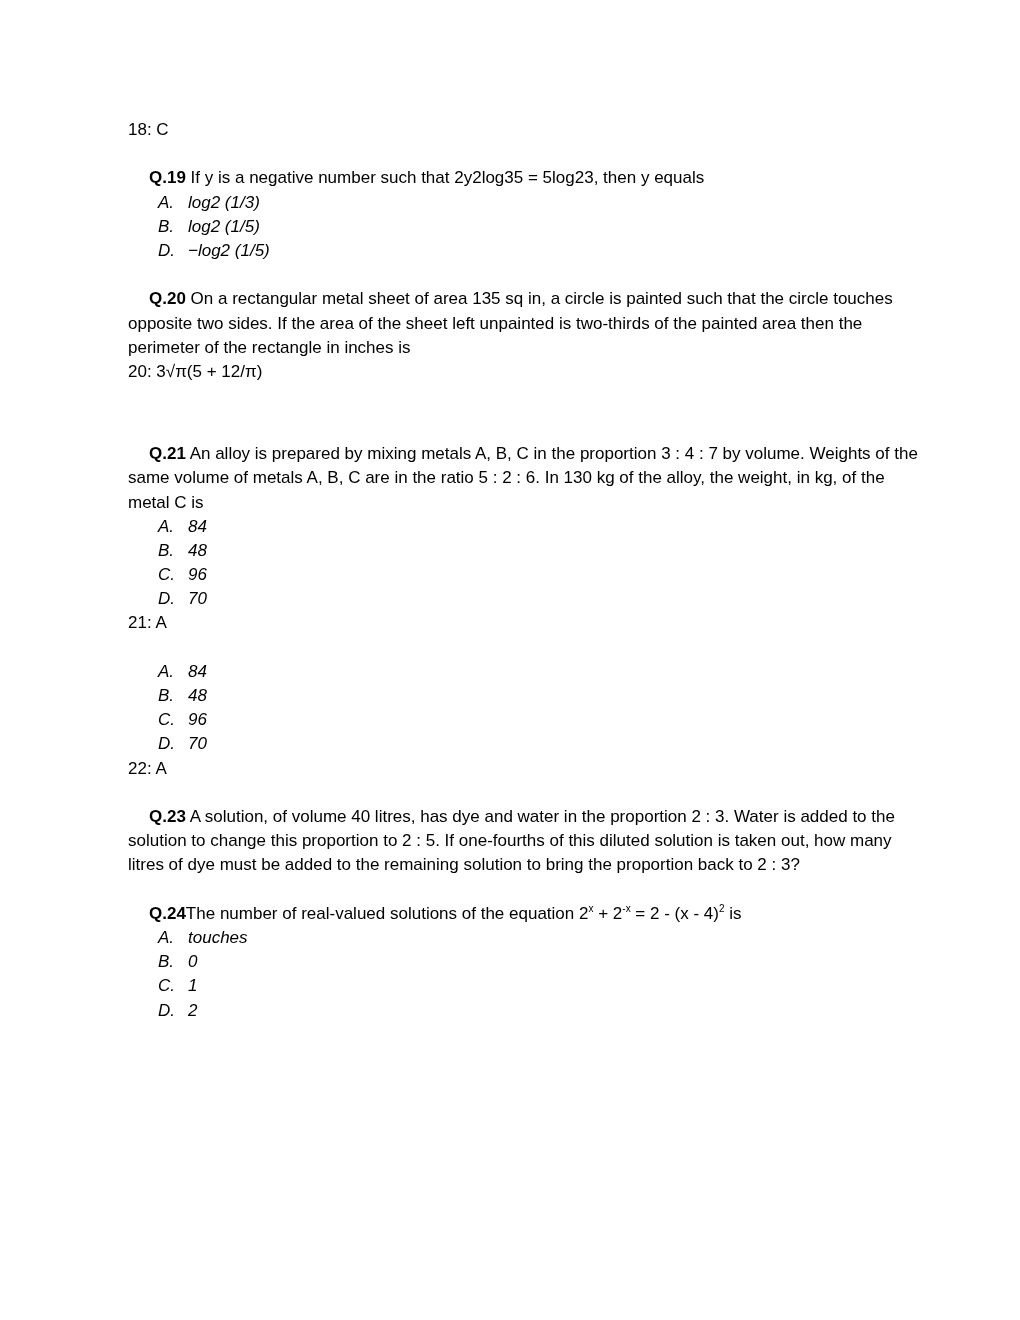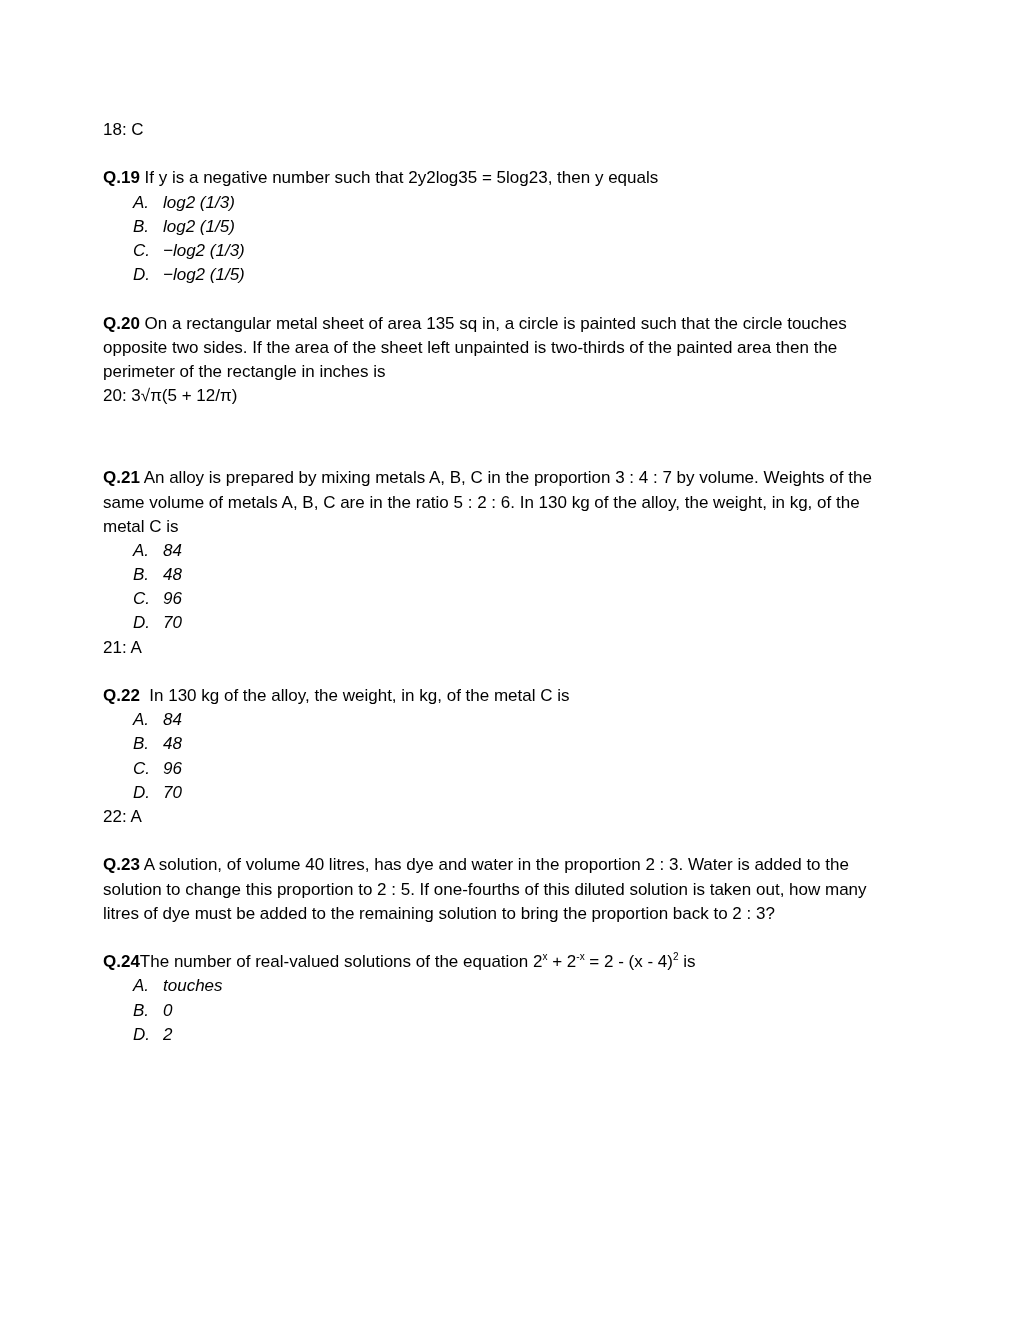--- a/index.html
+++ b/index.html
@@ -11,35 +11,36 @@
     width: 1020px;
     height: 1320px;
     position: relative;
     overflow: hidden;
     font-family: "Liberation Sans", sans-serif;
     color: #000000;
     font-size: 17px;
   }
   .page {
     position: absolute;
-    left: 103px;
+    left: 128px;
     top: 118px;
     width: 790px;
   }
   .line {
     line-height: 24.2px;
     height: 24.2px;
     white-space: nowrap;
   }
   .para {
     line-height: 24.2px;
     white-space: normal;
   }
   .qnum {
     font-weight: bold;
+    margin-left: 21px;
   }
   .opt {
     padding-left: 30px;
     line-height: 24.2px;
     height: 24.2px;
     white-space: nowrap;
     font-style: italic;
   }
   .opt-letter {
     display: inline-block;
@@ -54,21 +55,20 @@
 
 <div class="page">
 
   <div class="line">18: C</div>
   <div class="gap1"></div>
 
   <div>
     <div class="line"><span class="qnum">Q.19</span><span> If y is a negative number such that 2y2log35 = 5log23, then y equals</span></div>
     <div class="opt"><span class="opt-letter">A.</span><span>log2 (1/3)</span></div>
     <div class="opt"><span class="opt-letter">B.</span><span>log2 (1/5)</span></div>
-    <div class="opt"><span class="opt-letter">C.</span><span>−log2 (1/3)</span></div>
     <div class="opt"><span class="opt-letter">D.</span><span>−log2 (1/5)</span></div>
   </div>
   <div class="gap1"></div>
 
   <div>
     <div class="para"><span class="qnum">Q.20</span><span> On a rectangular metal sheet of area 135 sq in, a circle is painted such that the circle touches opposite two sides. If the area of the sheet left unpainted is two-thirds of the painted area then the perimeter of the rectangle in inches is</span></div>
     <div class="line">20: 3√π(5 + 12/π)</div>
   </div>
   <div class="gap3"></div>
 
@@ -76,34 +76,34 @@
     <div class="para"><span class="qnum">Q.21</span><span> An alloy is prepared by mixing metals A, B, C in the proportion 3 : 4 : 7 by volume. Weights of the same volume of metals A, B, C are in the ratio  5 : 2 : 6. In 130 kg of the alloy, the weight, in kg, of the metal C is</span></div>
     <div class="opt"><span class="opt-letter">A.</span><span>84</span></div>
     <div class="opt"><span class="opt-letter">B.</span><span>48</span></div>
     <div class="opt"><span class="opt-letter">C.</span><span>96</span></div>
     <div class="opt"><span class="opt-letter">D.</span><span>70</span></div>
     <div class="line">21: A</div>
   </div>
   <div class="gap1"></div>
 
   <div>
-    <div class="line"><span class="qnum">Q.22</span><span style="white-space:pre">  In 130 kg of the alloy, the weight, in kg, of the metal C is</span></div>
     <div class="opt"><span class="opt-letter">A.</span><span>84</span></div>
     <div class="opt"><span class="opt-letter">B.</span><span>48</span></div>
     <div class="opt"><span class="opt-letter">C.</span><span>96</span></div>
     <div class="opt"><span class="opt-letter">D.</span><span>70</span></div>
     <div class="line">22: A</div>
   </div>
   <div class="gap1"></div>
 
   <div>
     <div class="para"><span class="qnum">Q.23</span><span> A solution, of volume 40 litres, has dye and water in the proportion 2 : 3. Water is added to the solution to change this proportion to 2 : 5. If one-fourths of this diluted solution is taken out, how many litres of dye must be added to the remaining solution to bring the proportion back to 2 : 3?</span></div>
   </div>
   <div class="gap1"></div>
 
   <div>
     <div class="line"><span class="qnum">Q.24</span><span>The number of real-valued solutions of the equation 2</span><sup>x</sup><span> + 2</span><sup>-x</sup><span> = 2 - (x - 4)</span><sup>2</sup><span> is</span></div>
     <div class="opt"><span class="opt-letter">A.</span><span>touches</span></div>
     <div class="opt"><span class="opt-letter">B.</span><span>0</span></div>
+    <div class="opt"><span class="opt-letter">C.</span><span>1</span></div>
     <div class="opt"><span class="opt-letter">D.</span><span>2</span></div>
   </div>
 
 </div>
 
 </body></html>

